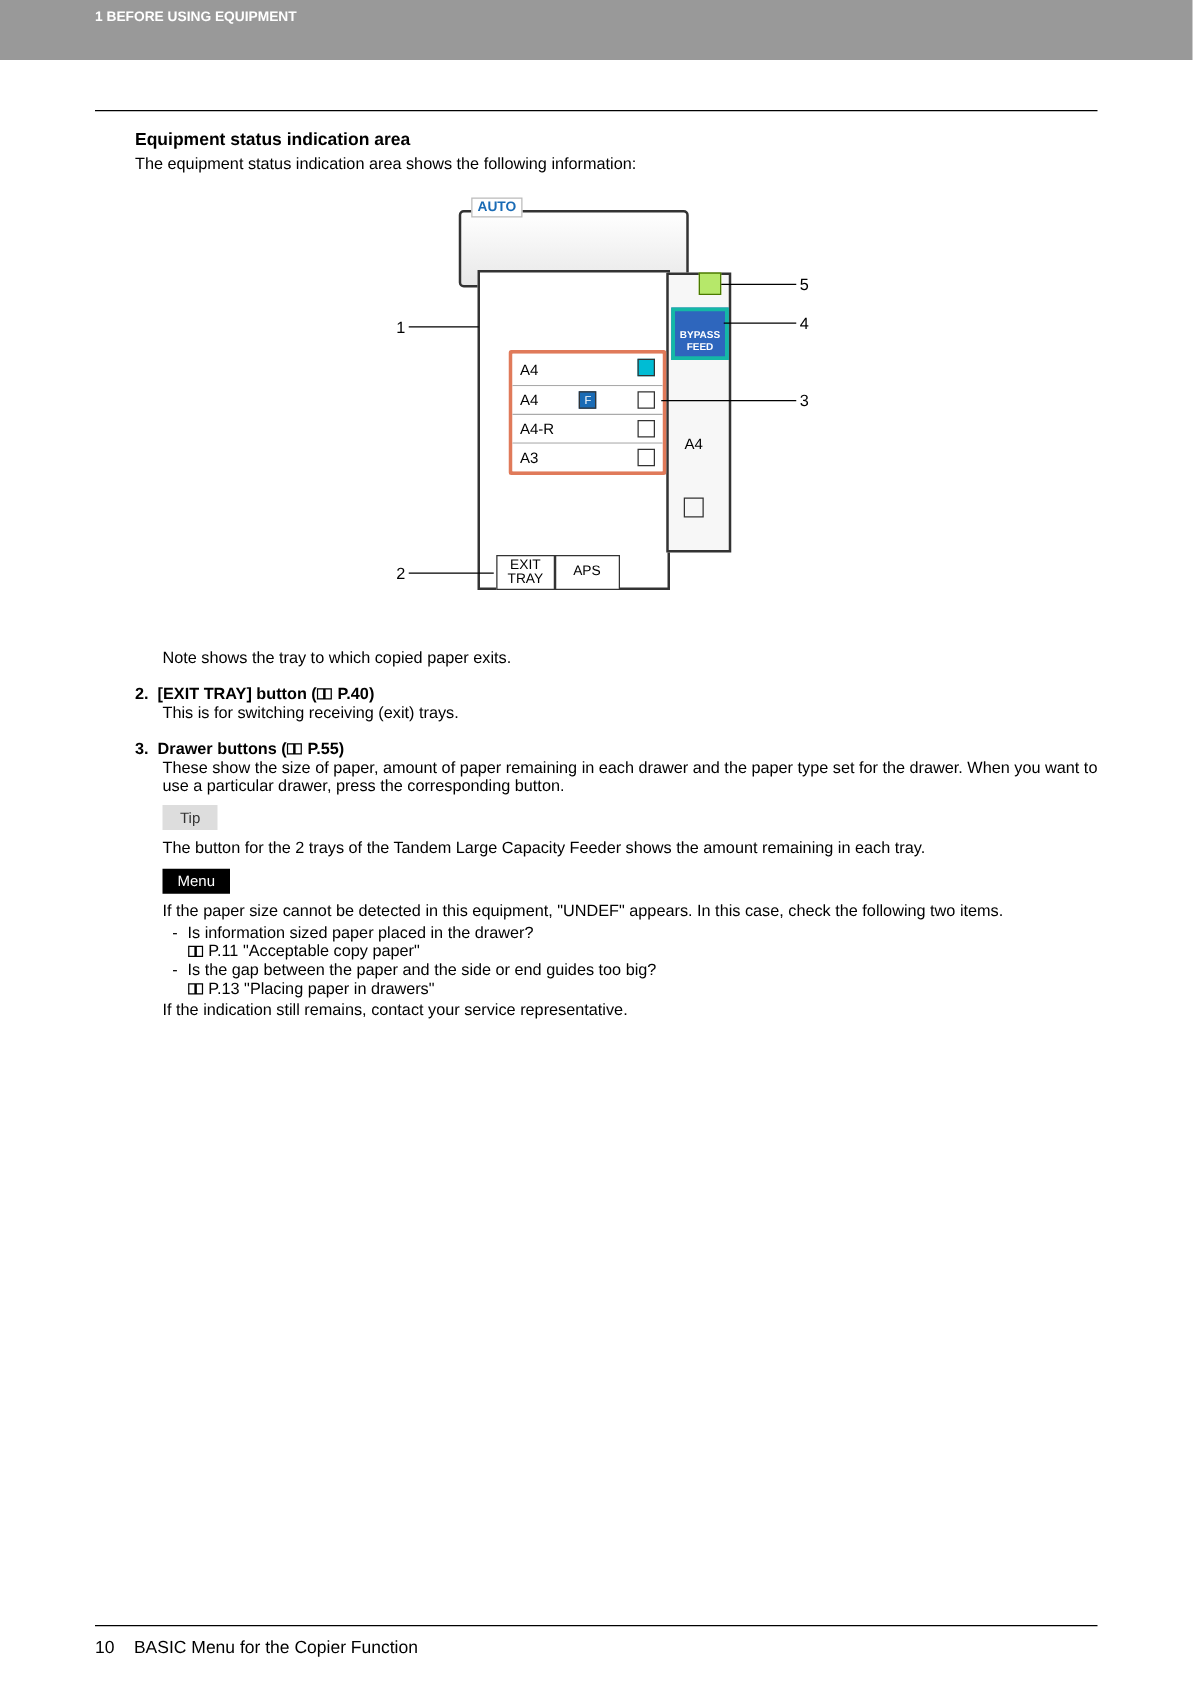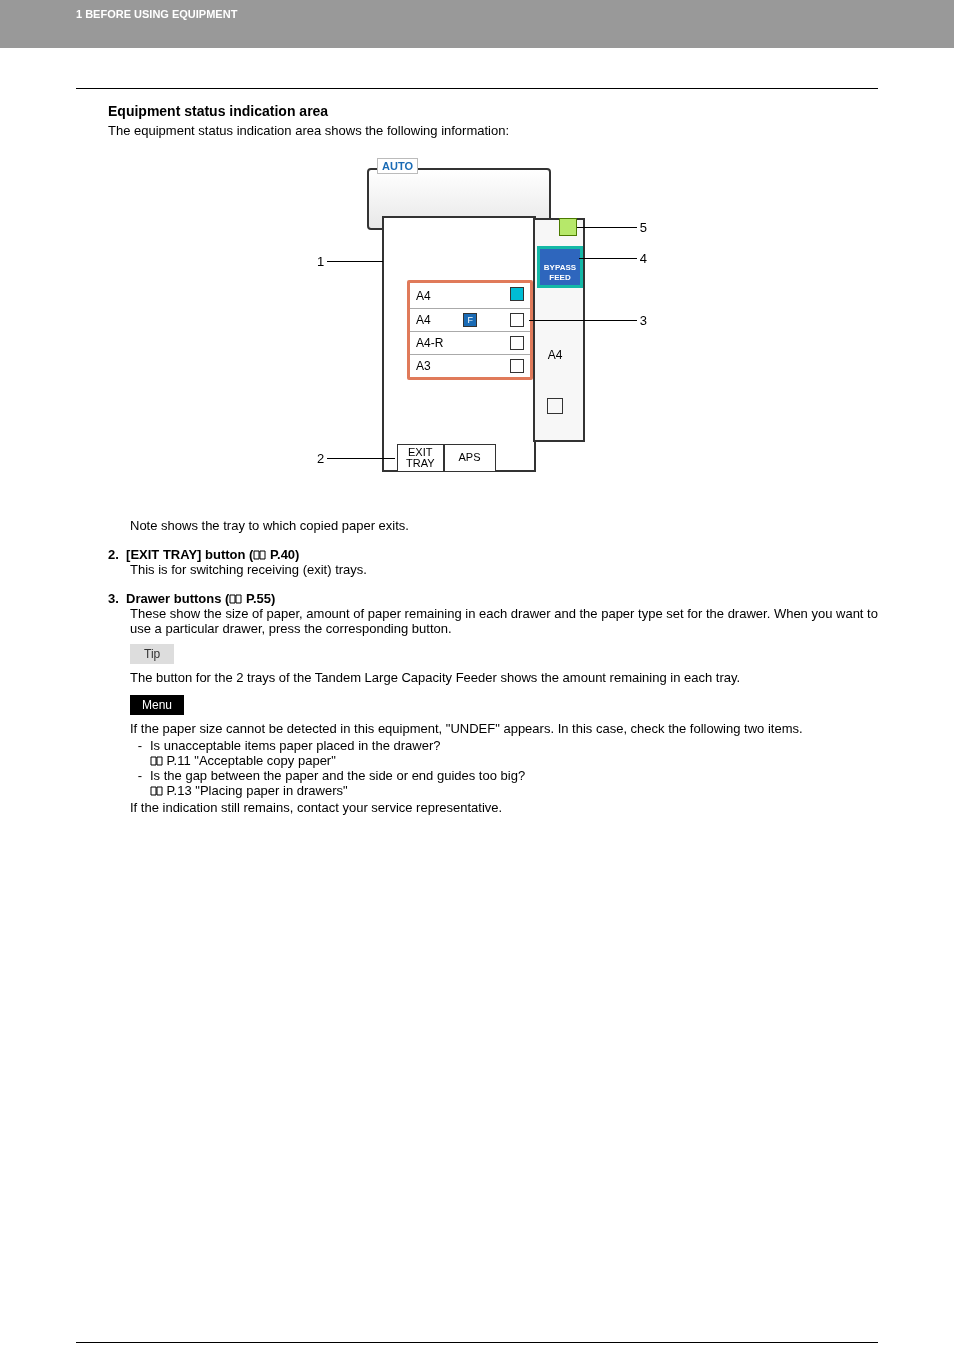--- a/index.html
+++ b/index.html
@@ -306,21 +306,21 @@
         </div>
         <div class="item-body">
           <div>These show the size of paper, amount of paper remaining in each drawer and the paper type set for the drawer. When you want to use a particular drawer, press the corresponding button.</div>
           <div class="tag-tip">Tip</div>
           <div>The button for the 2 trays of the Tandem Large Capacity Feeder shows the amount remaining in each tray.</div>
           <div class="tag-note">Menu</div>
           <div>If the paper size cannot be detected in this equipment, "UNDEF" appears. In this case, check the following two items.</div>
           <div class="sub-list">
             <div class="dash-row">
                 <div class="dash">-</div>
-                <div>Is unacceptable items paper placed in the drawer?</div>
+                <div>Is information sized paper placed in the drawer?</div>
               </div>
             <div class="ref-line"><span class="book-icon"><svg width="13" height="11">
                     <path d="M1 1 h5 v8 h-5 z M7 1 h5 v8 h-5 z" fill="none" stroke="#000"></path>
                   </svg></span><span> P.11 "Acceptable copy paper"</span></div>
             <div class="dash-row">
                 <div class="dash">-</div>
                 <div>Is the gap between the paper and the side or end guides too big?</div>
               </div>
             <div class="ref-line"><span class="book-icon"><svg width="13" height="11">
                     <path d="M1 1 h5 v8 h-5 z M7 1 h5 v8 h-5 z" fill="none" stroke="#000"></path>
@@ -332,15 +332,18 @@
 
       <div class="list-item" style="margin-top:22px;">
       </div>
 
     </div>
   </div>
 
   <div class="footer">
     <div class="footer-inner">
       <hr class="bottom-rule">
+      <div class="page-footer">
+        <span>10</span>&nbsp;&nbsp;&nbsp;&nbsp;<span>BASIC Menu for the Copier Function</span>
+      </div>
     </div>
   </div>
 </div>
 
 </body></html>

